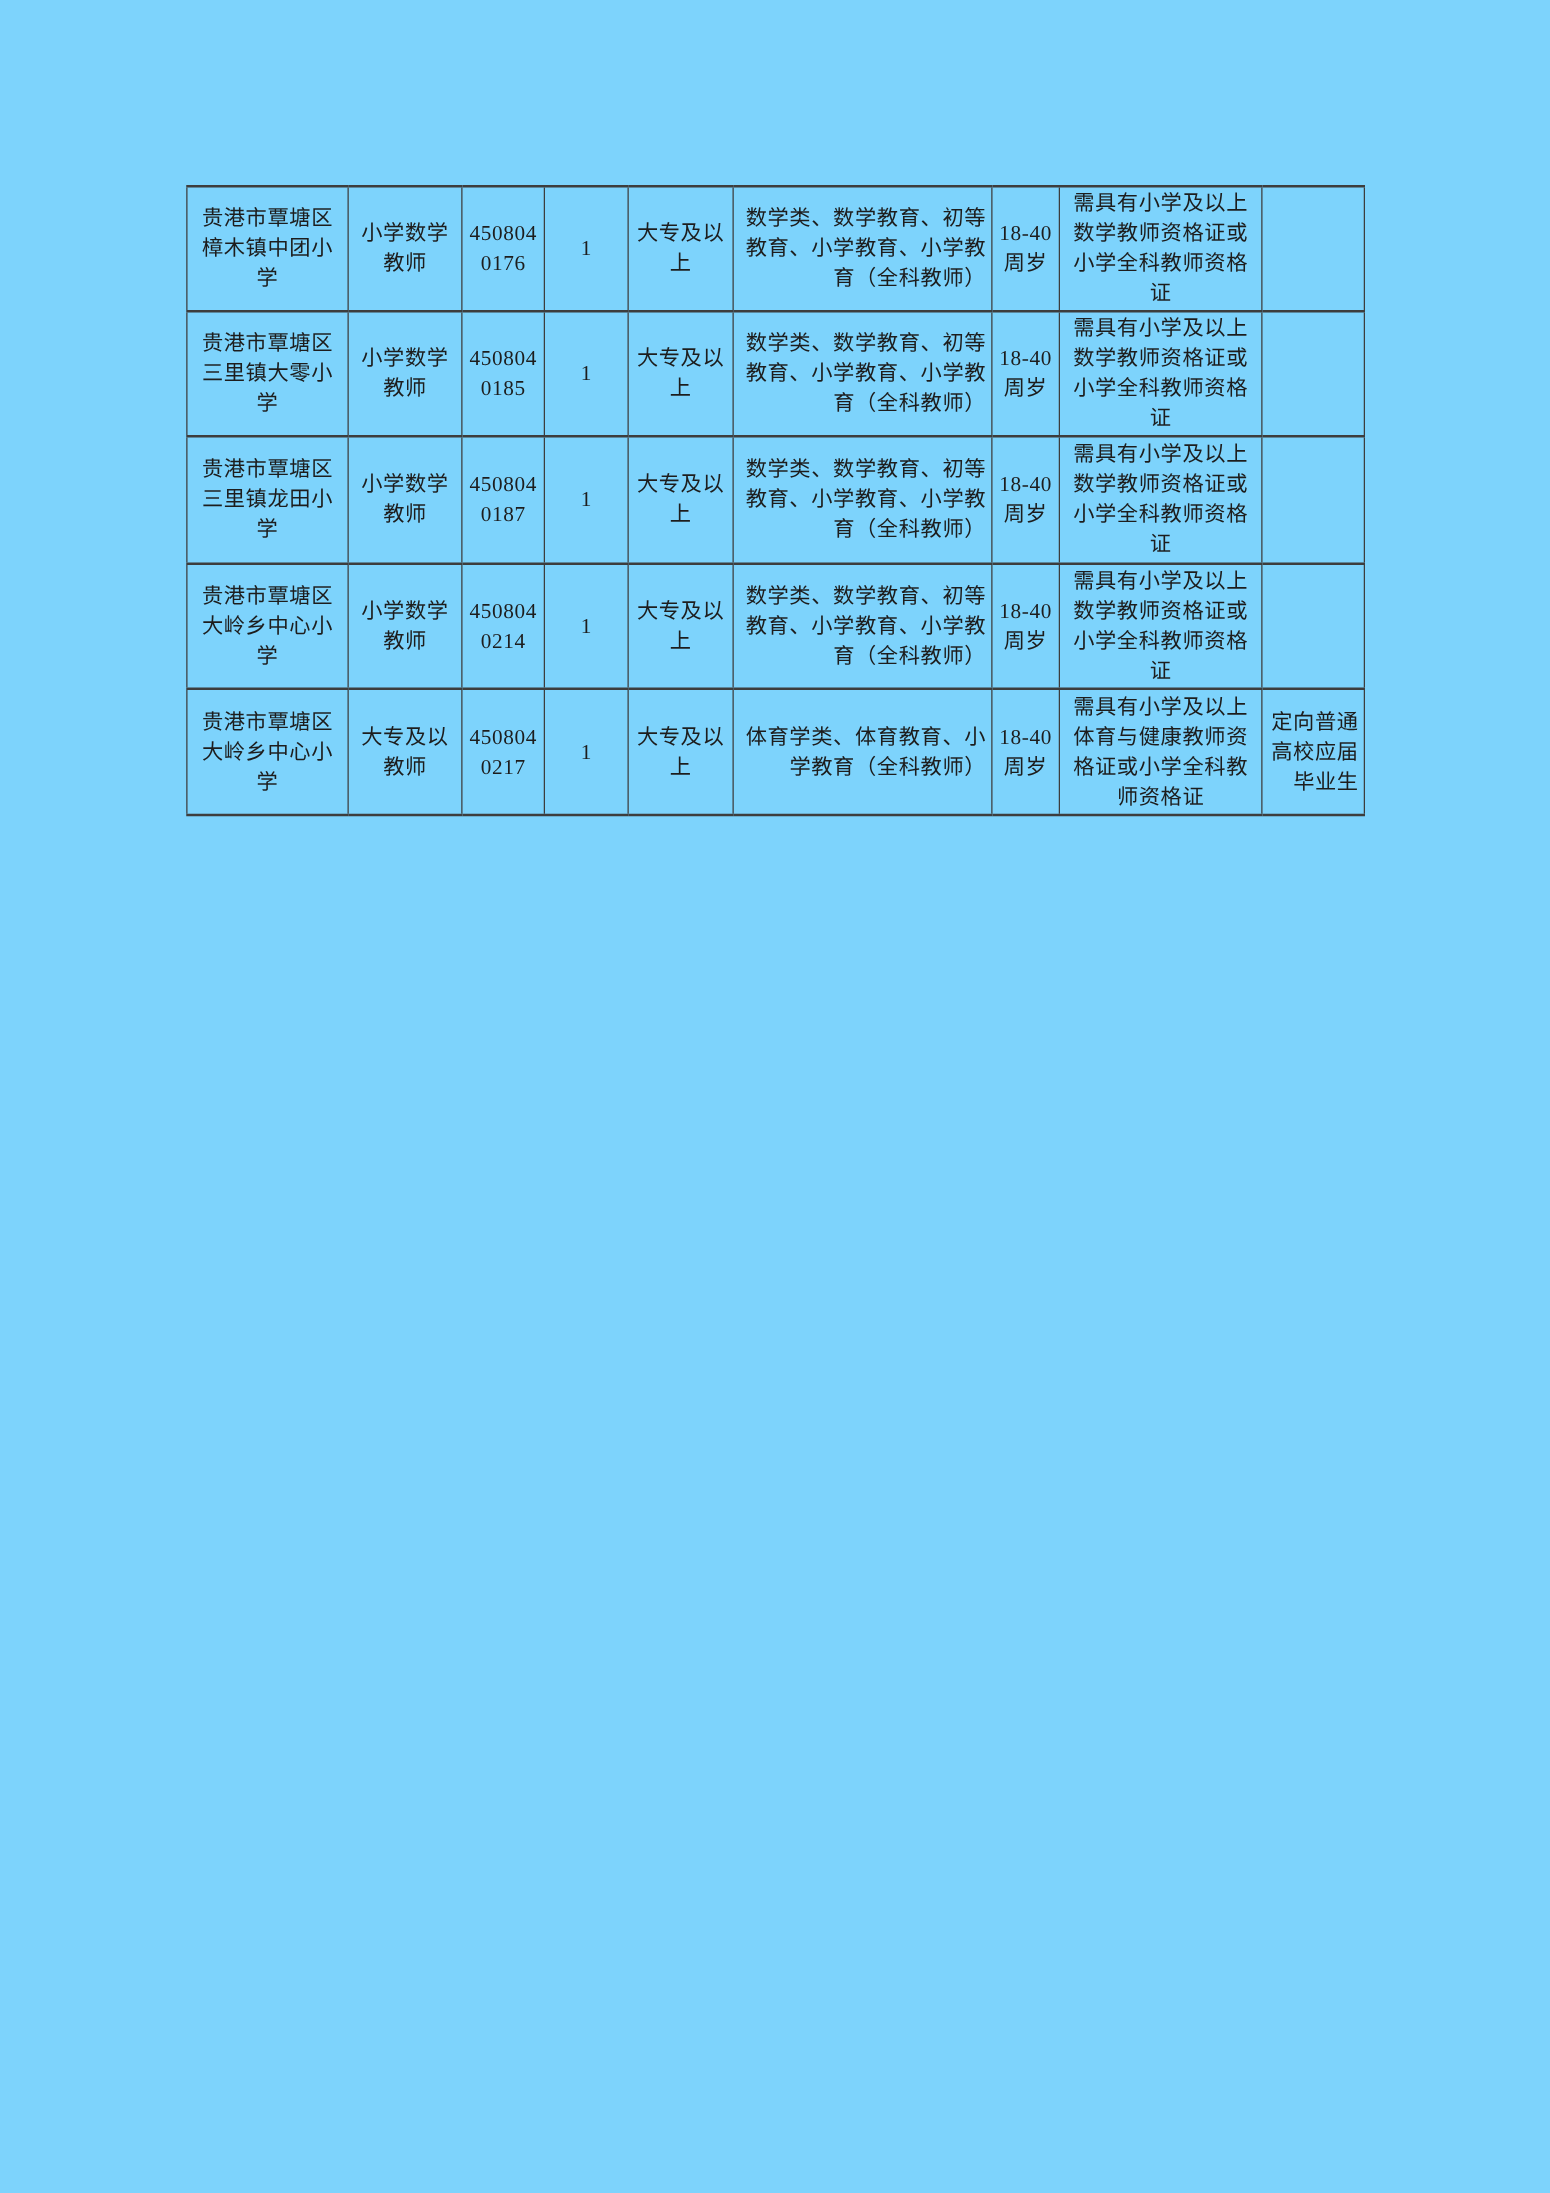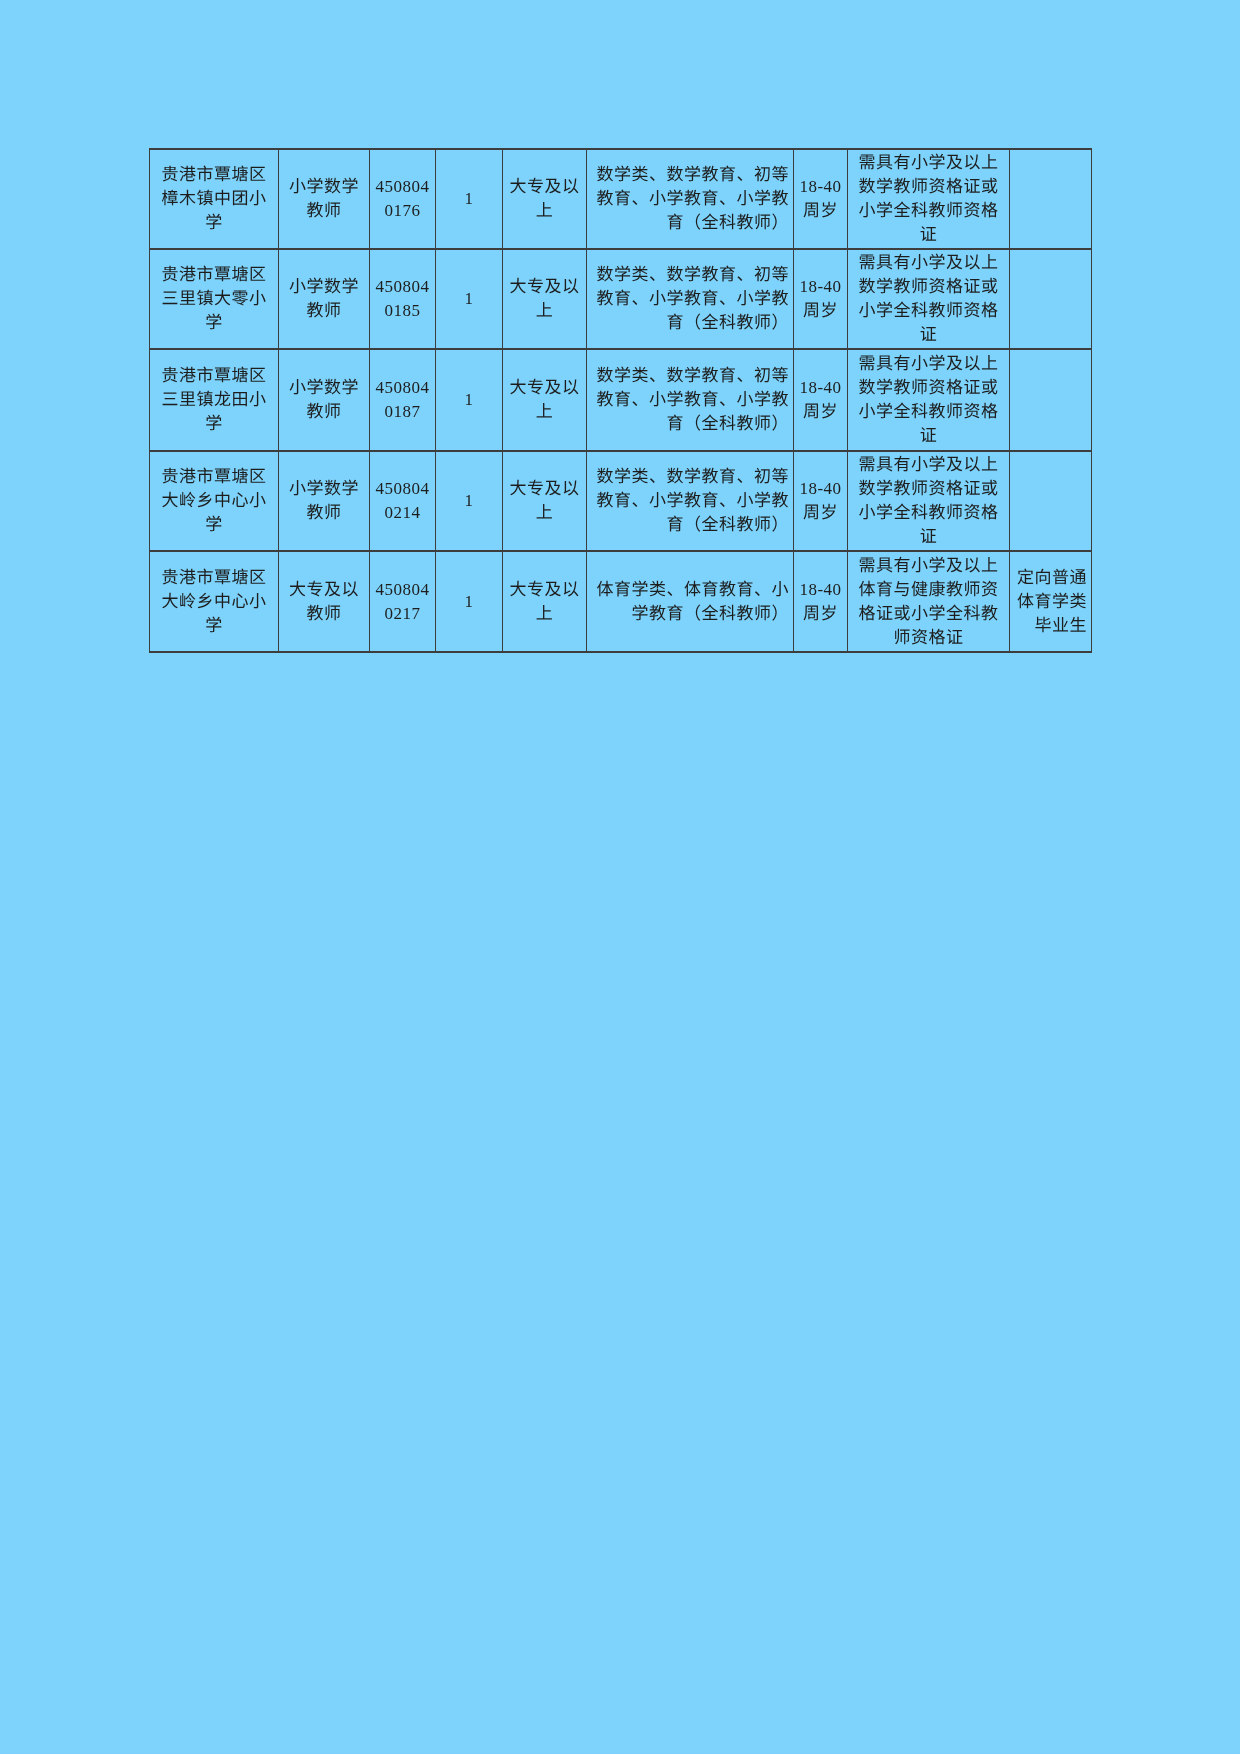--- a/index.html
+++ b/index.html
@@ -166,18 +166,18 @@
 上</td>
         <td class="align-left">体育学类、体育教育、小
 学教育（全科教师）</td>
         <td>18-40
 周岁</td>
         <td>需具有小学及以上
 体育与健康教师资
 格证或小学全科教
 师资格证</td>
         <td class="align-left">定向普通
-体育学类
+高校应届
 毕业生</td>
       </tr>
     </tbody>
   </table>
 </div>
 
 </body></html>

